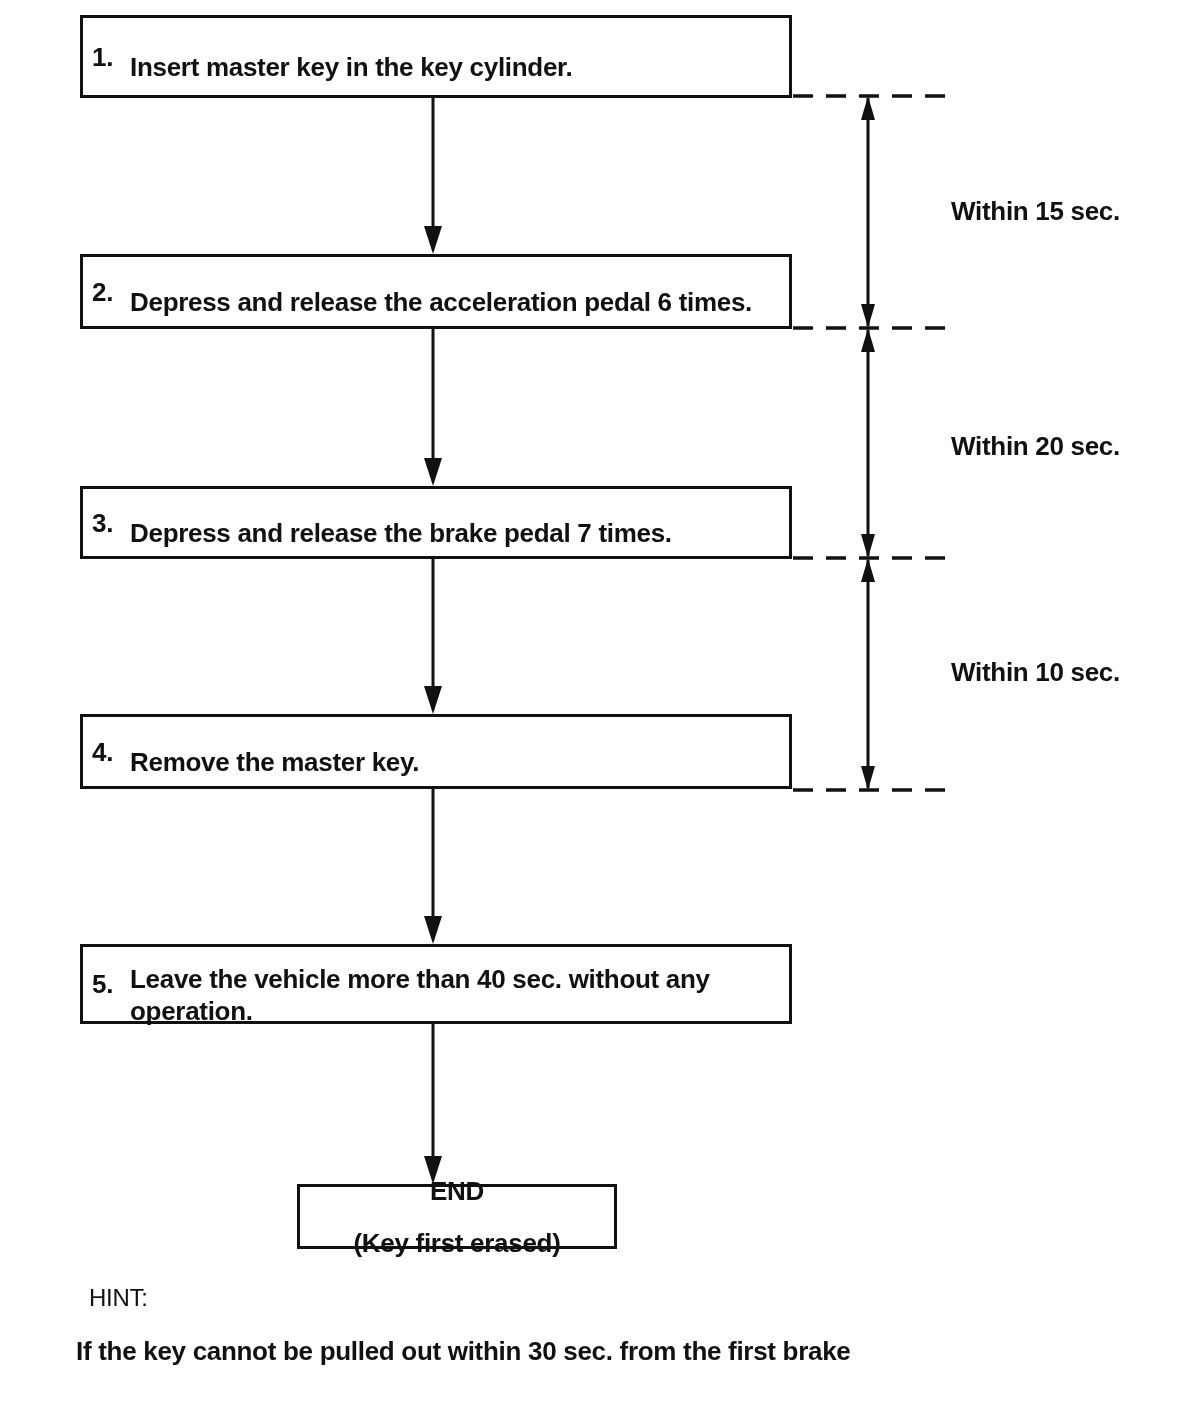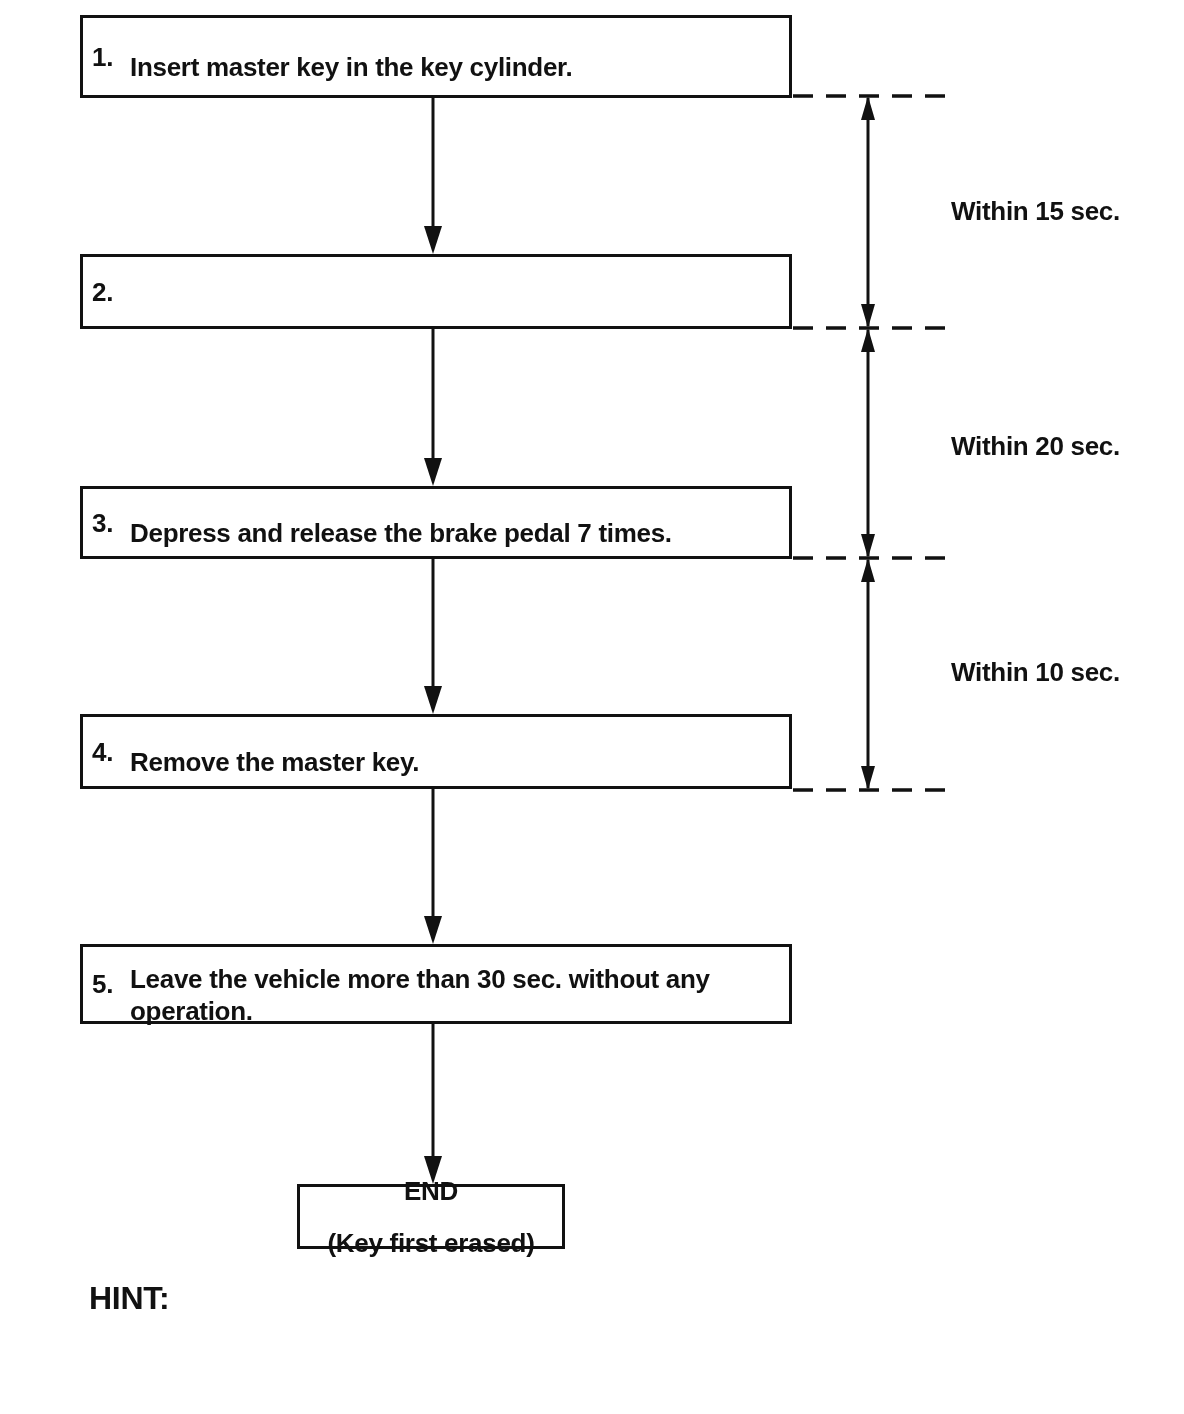--- a/index.html
+++ b/index.html
@@ -30,21 +30,21 @@
   }
   .step-box .num{flex:0 0 38px;}
   .step-box .txt{flex:1 1 auto;margin-top:21px;}
   .b1{top:15px;height:83px;}
   .b2{top:254px;height:75px;}
   .b3{top:486px;height:73px;}
   .b4{top:714px;height:75px;}
   .b5{top:944px;height:80px;}
   .end-box{
     position:absolute;
-    left:297px;top:1184px;width:268px;height:65px;
+    left:297px;top:1184px;width:320px;height:65px;
     border:3px solid var(--ink,#111111);
     box-sizing:border-box;
     background:#ffffff;
     display:flex;flex-direction:column;
     align-items:center;justify-content:center;
     font-size:26px;font-weight:bold;line-height:28px;
     letter-spacing:-0.3px;
     text-align:center;
     gap:24px;
   }
@@ -53,21 +53,21 @@
     left:951px;
     font-size:26px;font-weight:bold;line-height:32px;
     letter-spacing:-0.3px;
     white-space:nowrap;
   }
   .t1{top:195px;text-align:right;}
   .t2{top:430px;}
   .t3{top:656px;}
   .hint-title{
     position:absolute;left:89px;top:1282px;
-    font-size:32px;font-weight:bold;line-height:32px;
+    font-size:24px;font-weight:normal;line-height:32px;
     letter-spacing:-0.3px;
   }
   .hint-body{
     position:absolute;left:76px;top:1334px;width:860px;
     font-size:26px;font-weight:bold;line-height:34px;
     letter-spacing:-0.3px;
   }
   .stroke{stroke:var(--ink,#111111);stroke-width:3;fill:none;}
   .dash{stroke:var(--ink,#111111);stroke-width:3.5;fill:none;stroke-dasharray:20 13;}
   .head{fill:var(--ink,#111111);stroke:none;}
@@ -121,40 +121,42 @@
       <polygon class="head" points="861,766 875,766 868,790"></polygon>
     </g>
   </svg>
 
   <div class="step-box b1">
     <span class="num">1.</span>
     <span class="txt">Insert master key in the key cylinder.</span>
   </div>
   <div class="step-box b2">
     <span class="num">2.</span>
+    <span class="txt">Depress and release the acceleration pedal 6 times.</span>
   </div>
   <div class="step-box b3">
     <span class="num">3.</span>
     <span class="txt">Depress and release the brake pedal 7 times.</span>
   </div>
   <div class="step-box b4">
     <span class="num">4.</span>
     <span class="txt">Remove the master key.</span>
   </div>
   <div class="step-box b5">
     <span class="num">5.</span>
-    <span class="txt">Leave the vehicle more than 30 sec. without any operation.</span>
+    <span class="txt">Leave the vehicle more than 40 sec. without any operation.</span>
   </div>
 
   <div class="end-box">
     <span>END</span>
     <span>(Key first erased)</span>
   </div>
 
   <div class="timing-label t1">Within 15 sec.</div>
   <div class="timing-label t2">Within 20 sec.</div>
   <div class="timing-label t3">Within 10 sec.</div>
 
   <div class="hint-title">HINT:</div>
   <div class="hint-body">
+    <div>If the key cannot be pulled out within 30 sec. from the first brake</div>
   </div>
 
 </div>
 
 </body></html>

